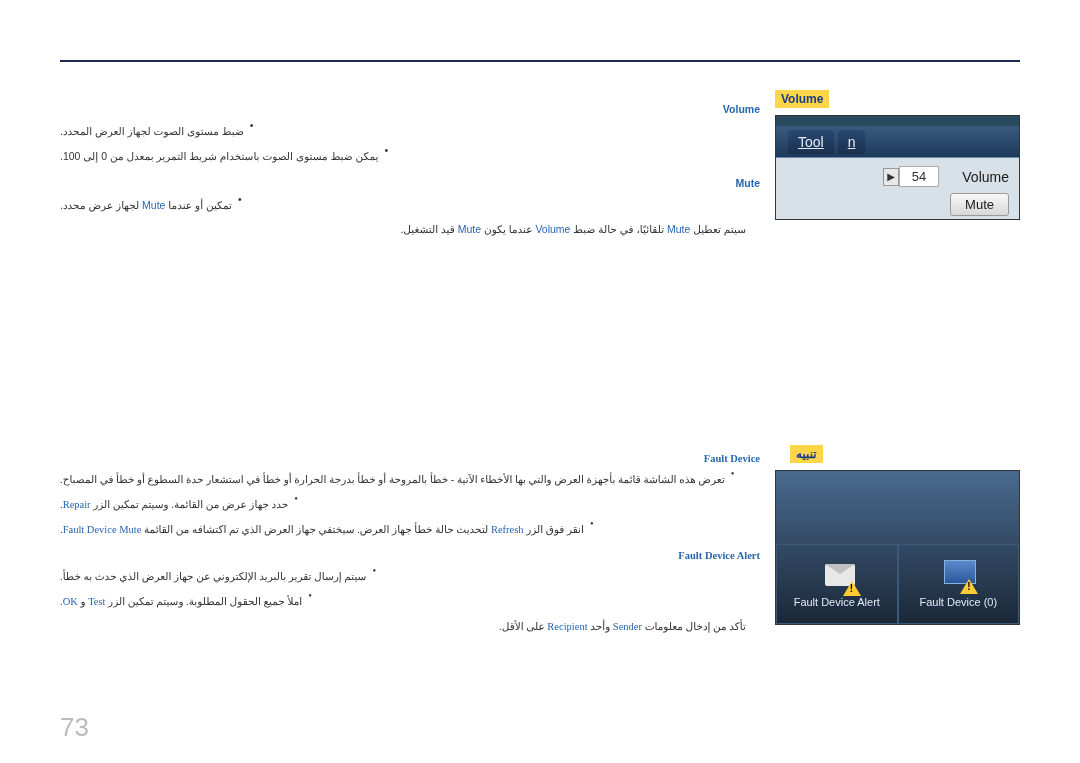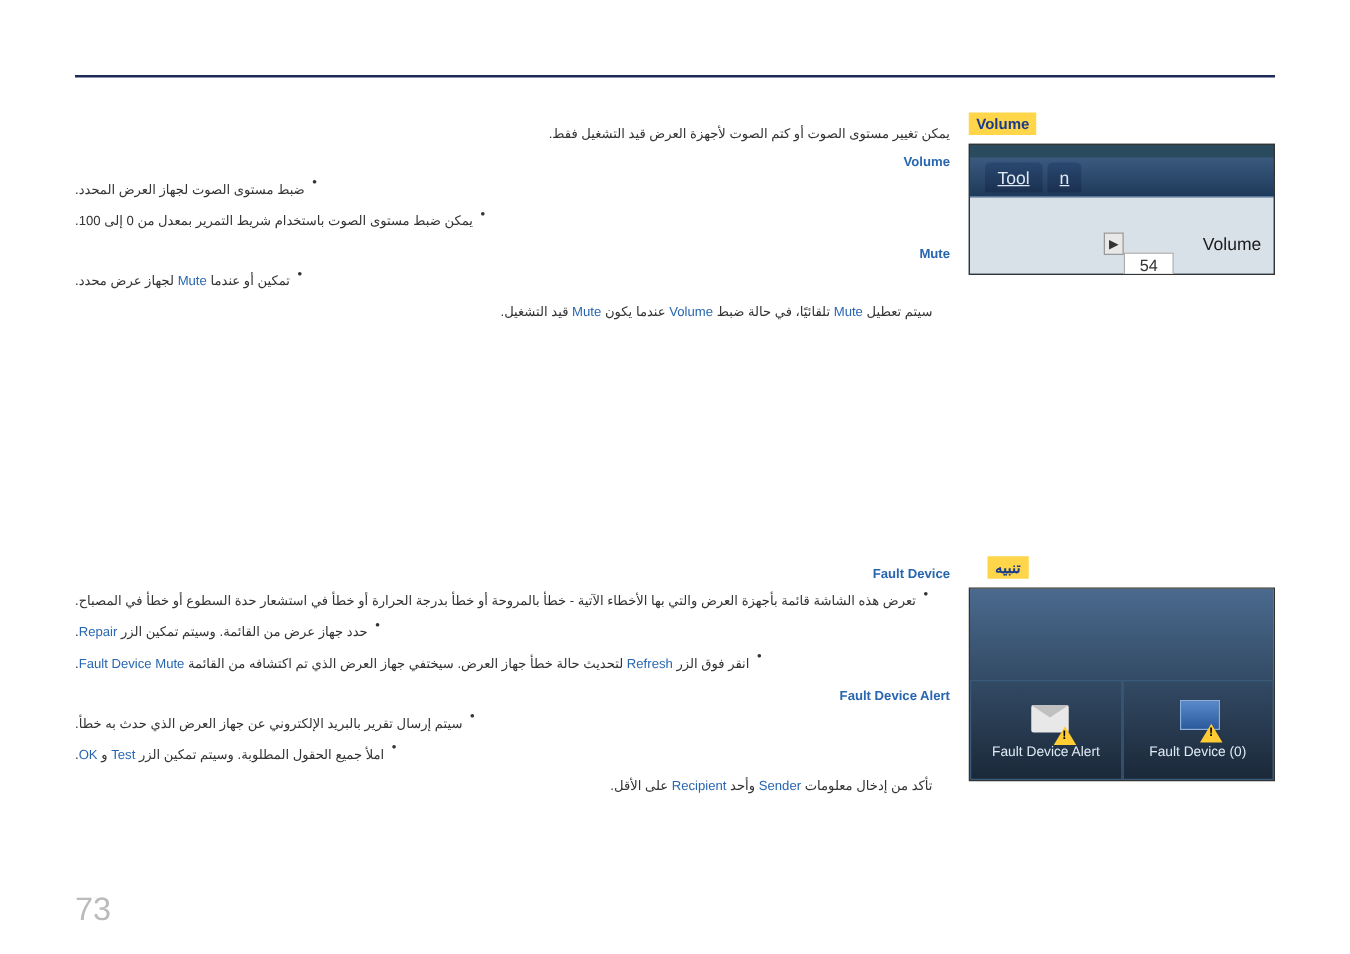--- a/index.html
+++ b/index.html
@@ -95,21 +95,20 @@
     font-size: 14px;
     width: 70px;
   }
   .ss1-input {
     background: #fff;
     border: 1px solid #aaa;
     padding: 2px 10px;
     font-size: 13px;
     min-width: 40px;
     text-align: center;
-    margin-top: 36px;
   }
   .ss1-arrow {
     width: 16px;
     height: 18px;
     background: #e8e8e8;
     border: 1px solid #999;
     margin-left: 4px;
     display: flex;
     align-items: center;
     justify-content: center;
@@ -140,20 +139,21 @@
   .inline-blue { color: #2866b0; }
 
   .content2 {
     position: absolute;
     right: 320px;
     left: 60px;
     top: 445px;
     text-align: right;
     font-size: 10.5px;
     direction: rtl;
+    font-family: Liberation Serif, serif;
   }
   .sidebar2 {
     position: absolute;
     right: 60px;
     top: 445px;
     width: 230px;
   }
   .screenshot2 {
     margin-top: 25px;
     clear: both;
@@ -263,21 +263,20 @@
           <span class="ss1-arrow">▶</span>
         </div>
         <div class="ss1-row">
           <span class="ss1-mutebtn">Mute</span>
         </div>
       </div>
     </div>
   </div>
 
   <div class="content1">
-    <p>يمكن تغيير مستوى الصوت أو كتم الصوت لأجهزة العرض قيد التشغيل فقط.</p>
 
     <span class="label-blue">Volume</span>
     <div class="bullet-row">
         <span class="bullet">•</span>
         <p>ضبط مستوى الصوت لجهاز العرض المحدد.</p>
       </div>
     <div class="bullet-row">
         <span class="bullet">•</span>
         <p>يمكن ضبط مستوى الصوت باستخدام شريط التمرير بمعدل من 0 إلى 100.</p>
       </div>

